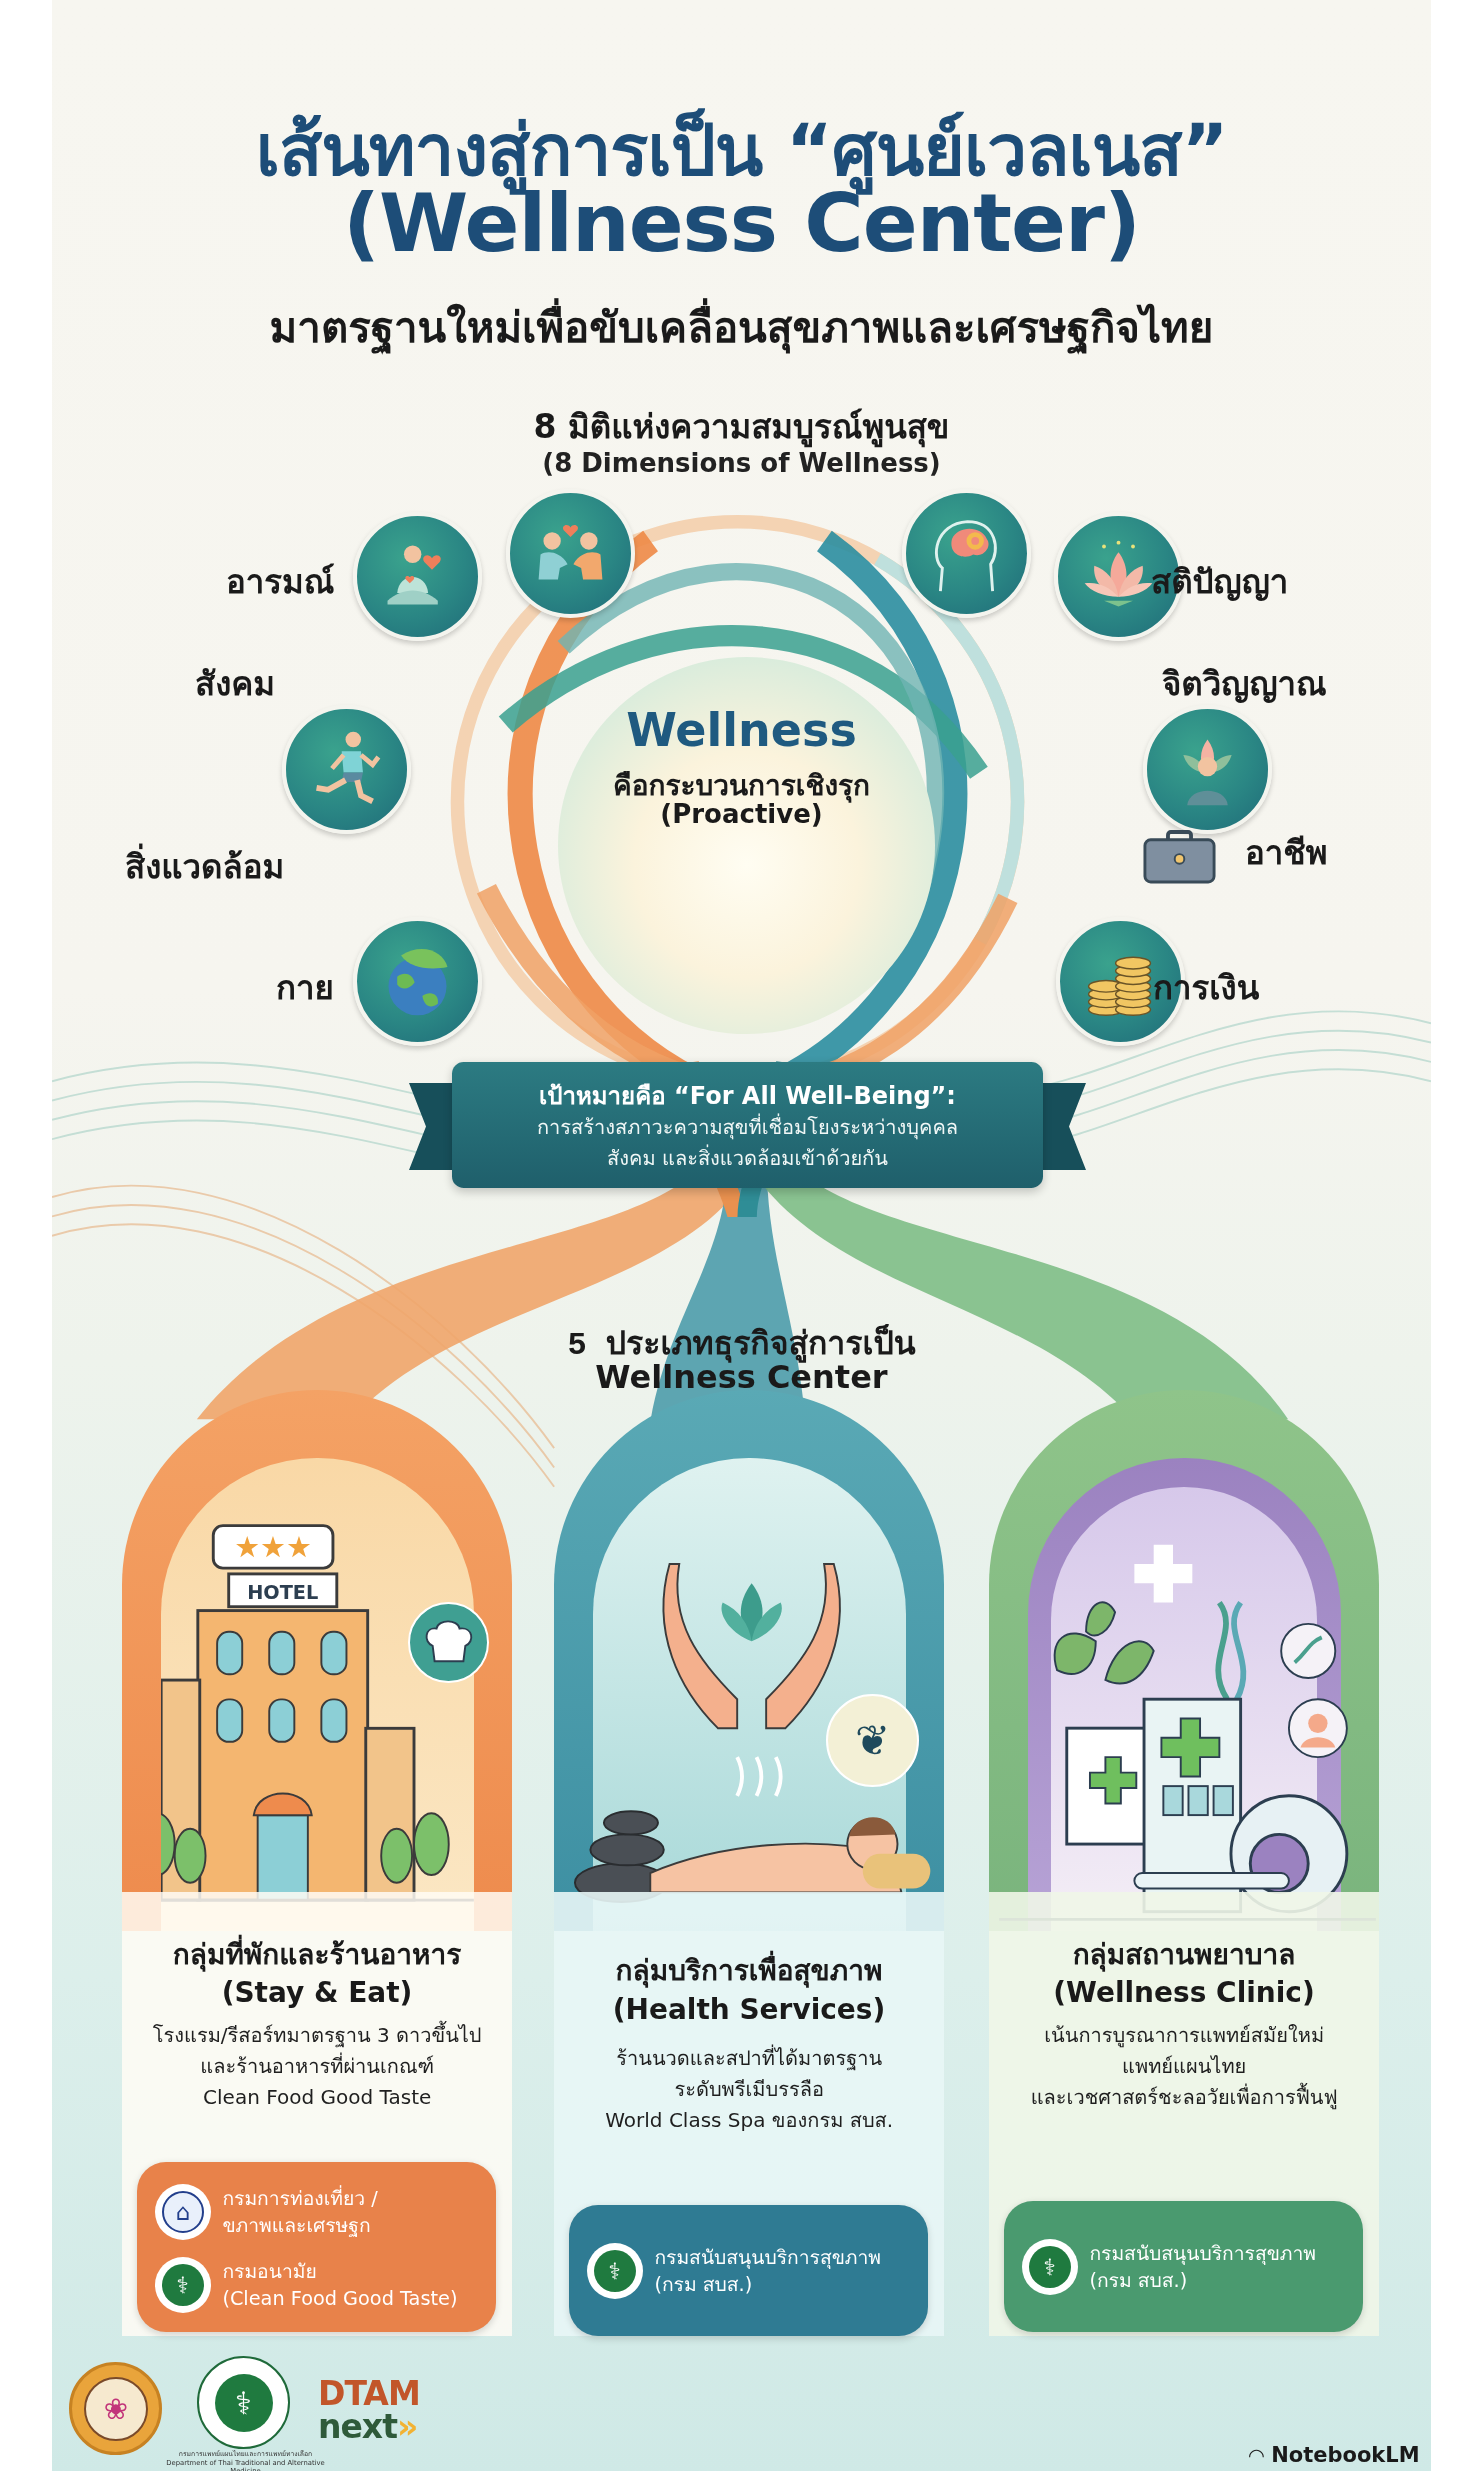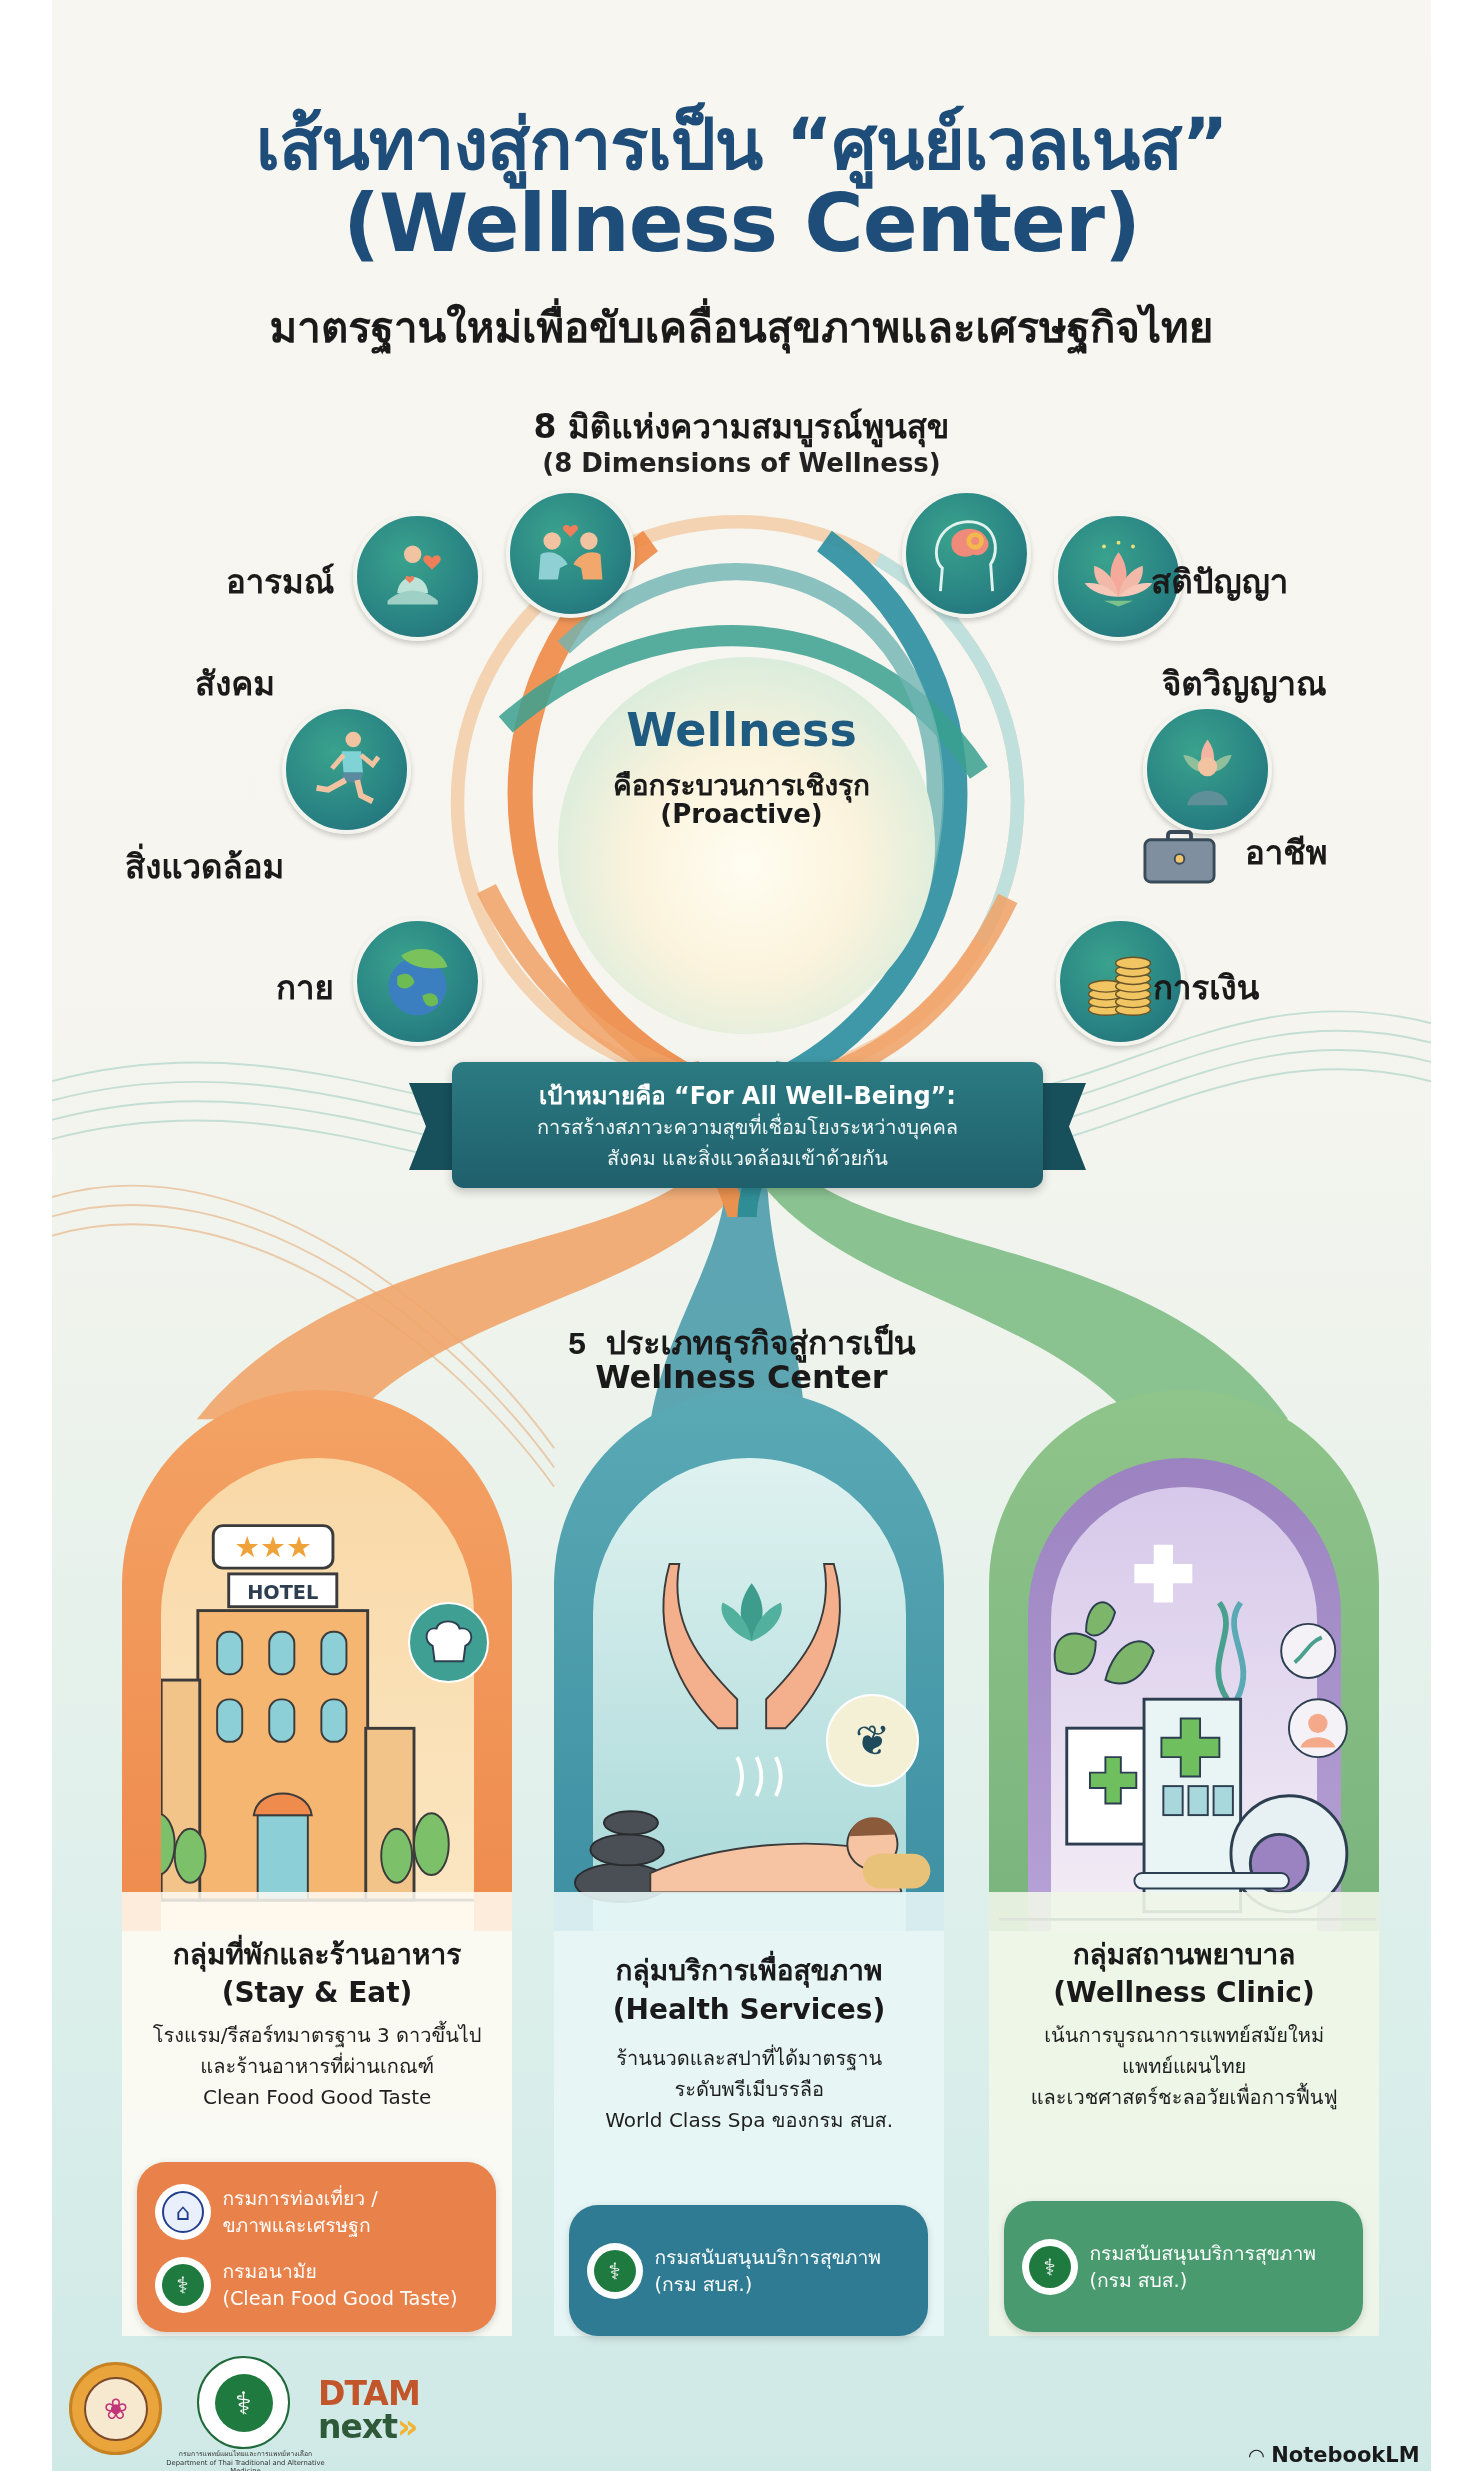--- a/index.html
+++ b/index.html
@@ -5,21 +5,21 @@
   * { box-sizing: border-box; margin: 0; padding: 0; }
   html, body { width: 1483px; height: 2472px; background: #ffffff; overflow: hidden; }
   body { font-family: "DejaVu Sans", "Liberation Sans", sans-serif; }
   .poster {
     position: absolute; left: 52px; top: 0; width: 1379px; height: 2472px;
     background: linear-gradient(180deg, #f7f6f0 0%, #f6f5ef 40%, #eef3ec 55%, #dcefeb 80%, #cfe9e6 100%);
     overflow: hidden;
   }
   .abs { position: absolute; }
   .center { text-align: center; }
-  .title1 { left: 0; width: 1379px; top: 87px; font-size: 71px; font-weight: bold; color: #1d4d78; letter-spacing: -1px; }
+  .title1 { left: 0; width: 1379px; top: 93px; font-size: 71px; font-weight: bold; color: #1d4d78; letter-spacing: -1px; }
   .title2 { left: 0; width: 1379px; top: 176px; font-size: 81px; font-weight: bold; color: #1d4d78; letter-spacing: -1px; }
   .title3 { left: 0; width: 1379px; top: 294px; font-size: 42px; font-weight: bold; color: #1a1a1a; }
   .dim-h1 { left: 0; width: 1379px; top: 400px; font-size: 33px; font-weight: bold; color: #1a1a1a; }
   .dim-h2 { left: 0; width: 1379px; top: 448px; font-size: 26px; font-weight: bold; color: #222; }
 
   .dim-circle {
     position: absolute; width: 129px; height: 129px; border-radius: 50%;
     background: radial-gradient(circle at 40% 35%, #3aa28d 0%, #2a8684 55%, #1f6a78 100%);
     border: 4.8px solid #f4f4ee; box-shadow: 0 2.9px 5.8px rgba(0,0,0,0.18);
     display: flex; align-items: center; justify-content: center;

